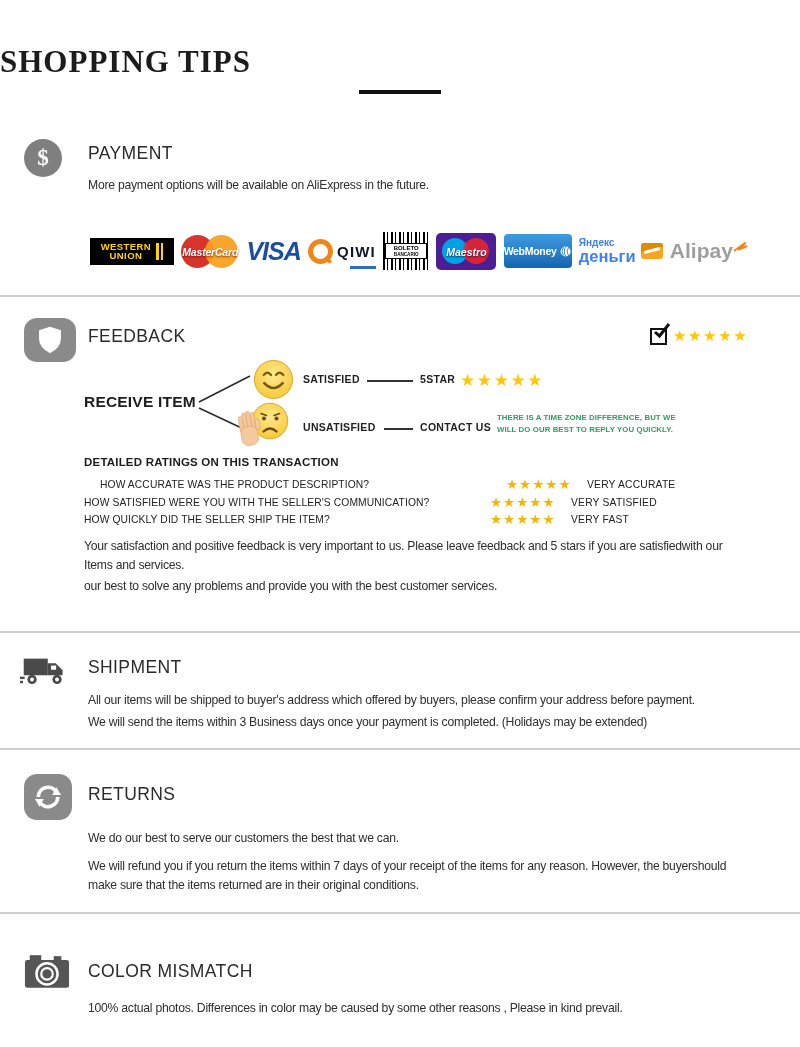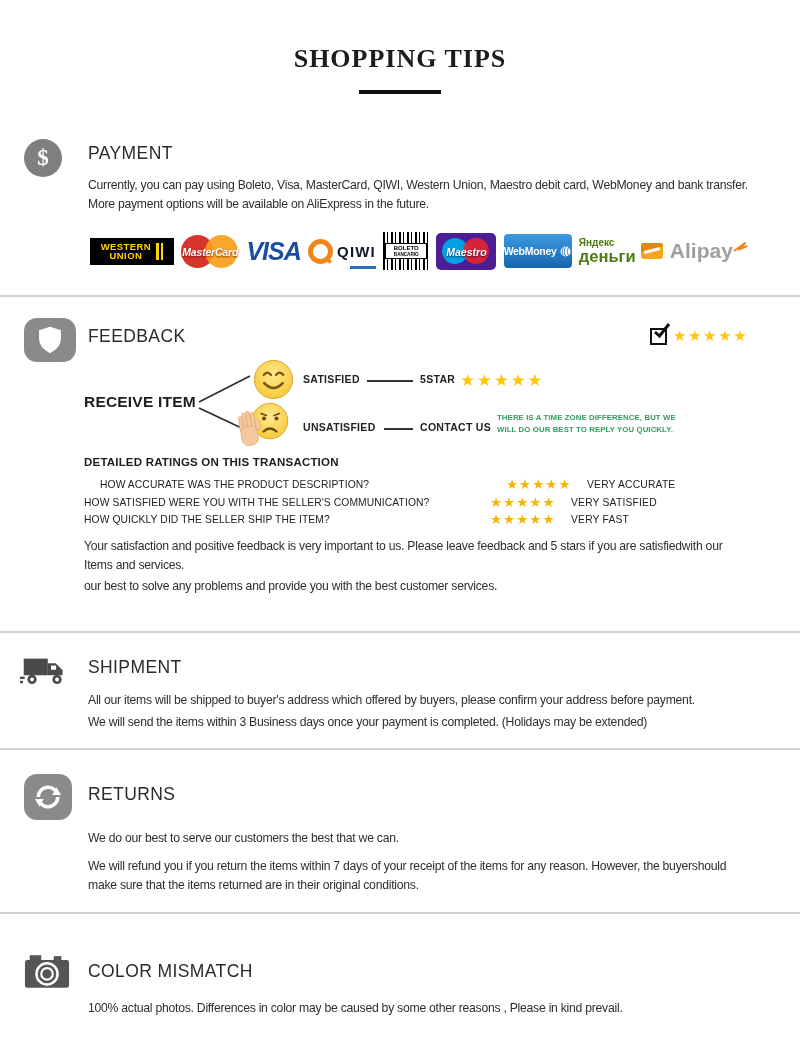--- a/index.html
+++ b/index.html
@@ -1,21 +1,21 @@
 <!DOCTYPE html>
 <html><head>
 <meta charset="utf-8">
 <style>
   html,body{margin:0;padding:0;background:#fff;}
   #page{position:relative;width:800px;height:1047px;background:#fff;overflow:hidden;
         font-family:"Liberation Sans",sans-serif;color:#2d2d2d;}
   .abs{position:absolute;}
   
-  .title{top:44px;left:0;width:800px;text-align:center;
-         font-family:"Liberation Serif",serif;font-weight:700;font-size:26px;
+  .title{top:44px;left:0;width:800px;
+         font-family:"Liberation Serif",serif;font-weight:700;font-size:31px;
          letter-spacing:1px;color:#1c1c1c;}
   .title-underline{top:90px;left:359px;width:82px;height:4px;background:#111;}
   
   .sec-h{font-size:17.5px;letter-spacing:.4px;color:#2b2b2b;font-weight:400;}
   
   .body-line{display:block;font-size:12.2px;letter-spacing:-.25px;line-height:19px;
              white-space:nowrap;color:#2e2e2e;}
   .divider{left:0;width:800px;height:2px;background:#cfcfcf;}
   
   .circle-icon{width:38px;height:38px;border-radius:50%;background:#7f7f7f;
@@ -51,21 +51,21 @@
   .maestro{position:relative;width:60px;height:37px;background:#4c1d95;border-radius:5px;}
   .maestro i{position:absolute;top:5px;width:26px;height:26px;border-radius:50%;}
   .maestro .c1{left:6px;background:#00A2E5;}
   .maestro .c2{left:27px;background:#E8262D;opacity:.88;}
   .maestro span{position:absolute;top:13px;left:0;width:60px;text-align:center;color:#fff;
                 font-style:italic;font-weight:700;font-size:10.5px;text-shadow:0 1px 2px rgba(0,0,40,.8);}
   .wm{width:68px;height:34px;border-radius:4px;background:linear-gradient(#3D9BE0,#1565B0);
       display:flex;align-items:center;justify-content:center;gap:4px;}
   .wm span{color:#fff;font-weight:700;font-size:10.5px;letter-spacing:-.3px;}
   .ym{display:flex;align-items:center;gap:5px;}
-  .ym-txt{text-align:left;color:#4d7c0f;}
+  .ym-txt{text-align:left;color:#3b82f6;}
   .ym-t1{display:block;font-size:10px;font-weight:700;line-height:10px;}
   .ym-t2{display:block;font-size:16.5px;font-weight:700;line-height:16px;}
   .ym-wallet{position:relative;width:22px;height:16px;background:#F7A521;border-radius:3px;overflow:hidden;}
   .ym-wallet::after{content:"";position:absolute;left:-4px;top:-7px;width:30px;height:13px;
                     background:#E08A00;transform:rotate(-14deg);}
   .ym-wallet::before{content:"";position:absolute;z-index:2;left:3px;top:6px;width:16px;height:2.5px;background:#fff;
                      transform:rotate(-14deg);}
   .alipay{position:relative;display:flex;align-items:flex-start;}
   .alipay span{color:#9e9e9e;font-weight:700;font-size:21px;letter-spacing:0;}
   
@@ -89,21 +89,20 @@
 <div id="page">
 
   <div class="abs title">SHOPPING TIPS</div>
   <div class="abs title-underline"></div>
 
   <div class="abs circle-icon" style="left:24px;top:139px;">
     <span class="dollar">$</span>
   </div>
   <div class="abs sec-h" style="left:88px;top:143px;">PAYMENT</div>
   <div class="abs" style="left:88px;top:176px;">
-    <span class="body-line">Currently, you can pay using Boleto, Visa, MasterCard, QIWI, Western Union, Maestro debit card, WebMoney and bank transfer.</span>
     <span class="body-line">More payment options will be available on AliExpress in the future.</span>
   </div>
 
   <div class="abs logo-row">
     <div class="wu">
       <span class="wu-txt">
         <span>WESTERN</span><br>
         <span>UNION</span>
       </span>
       <span class="wu-bars">

